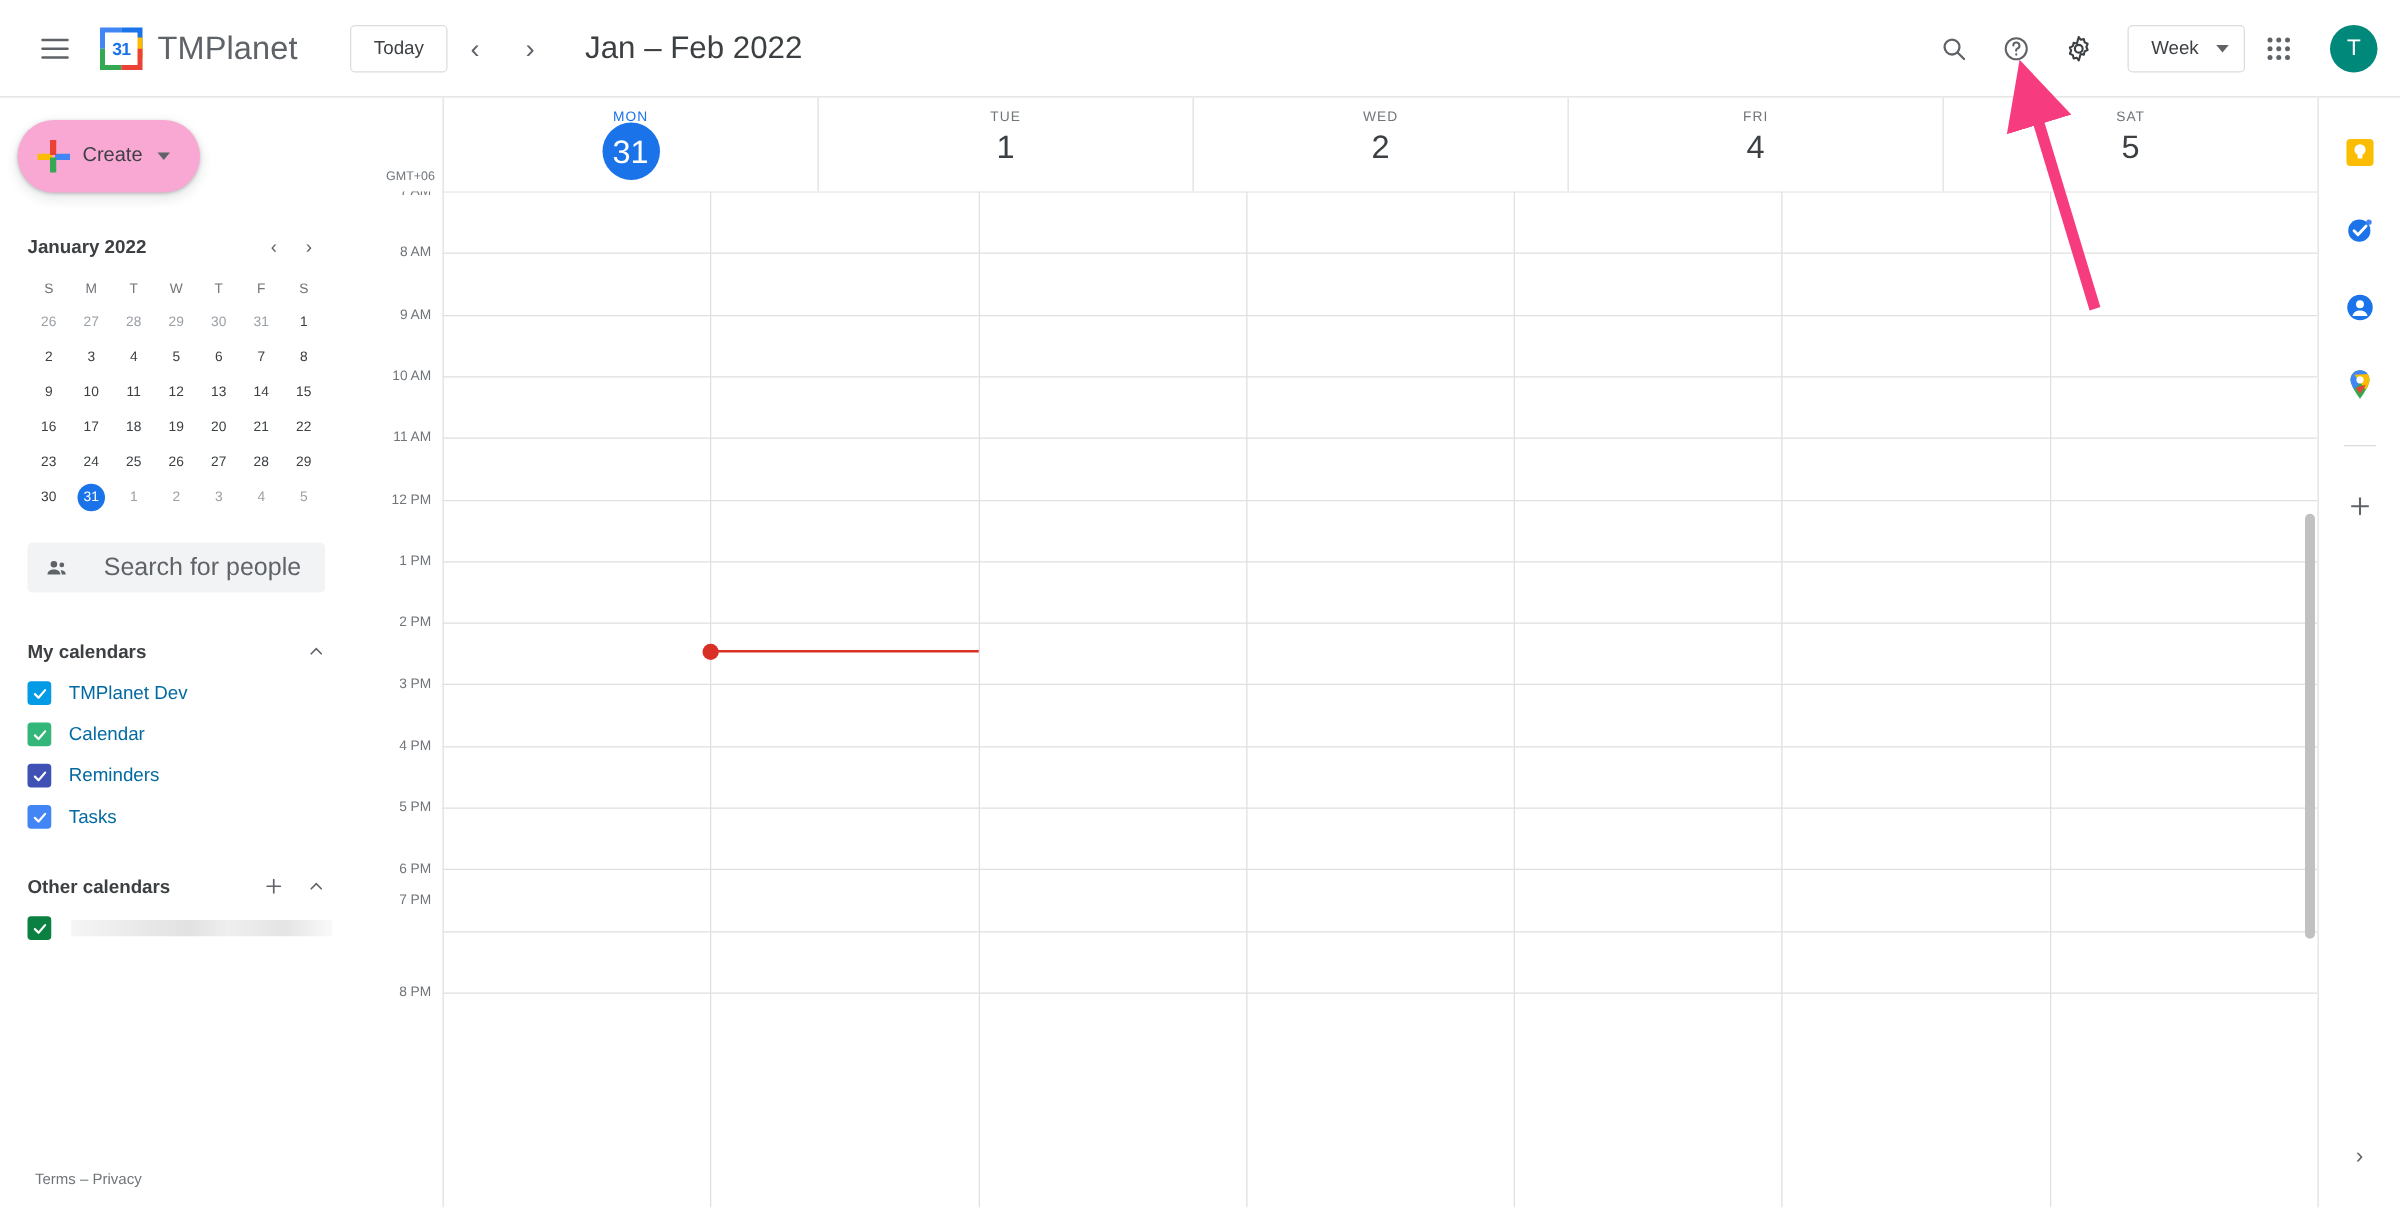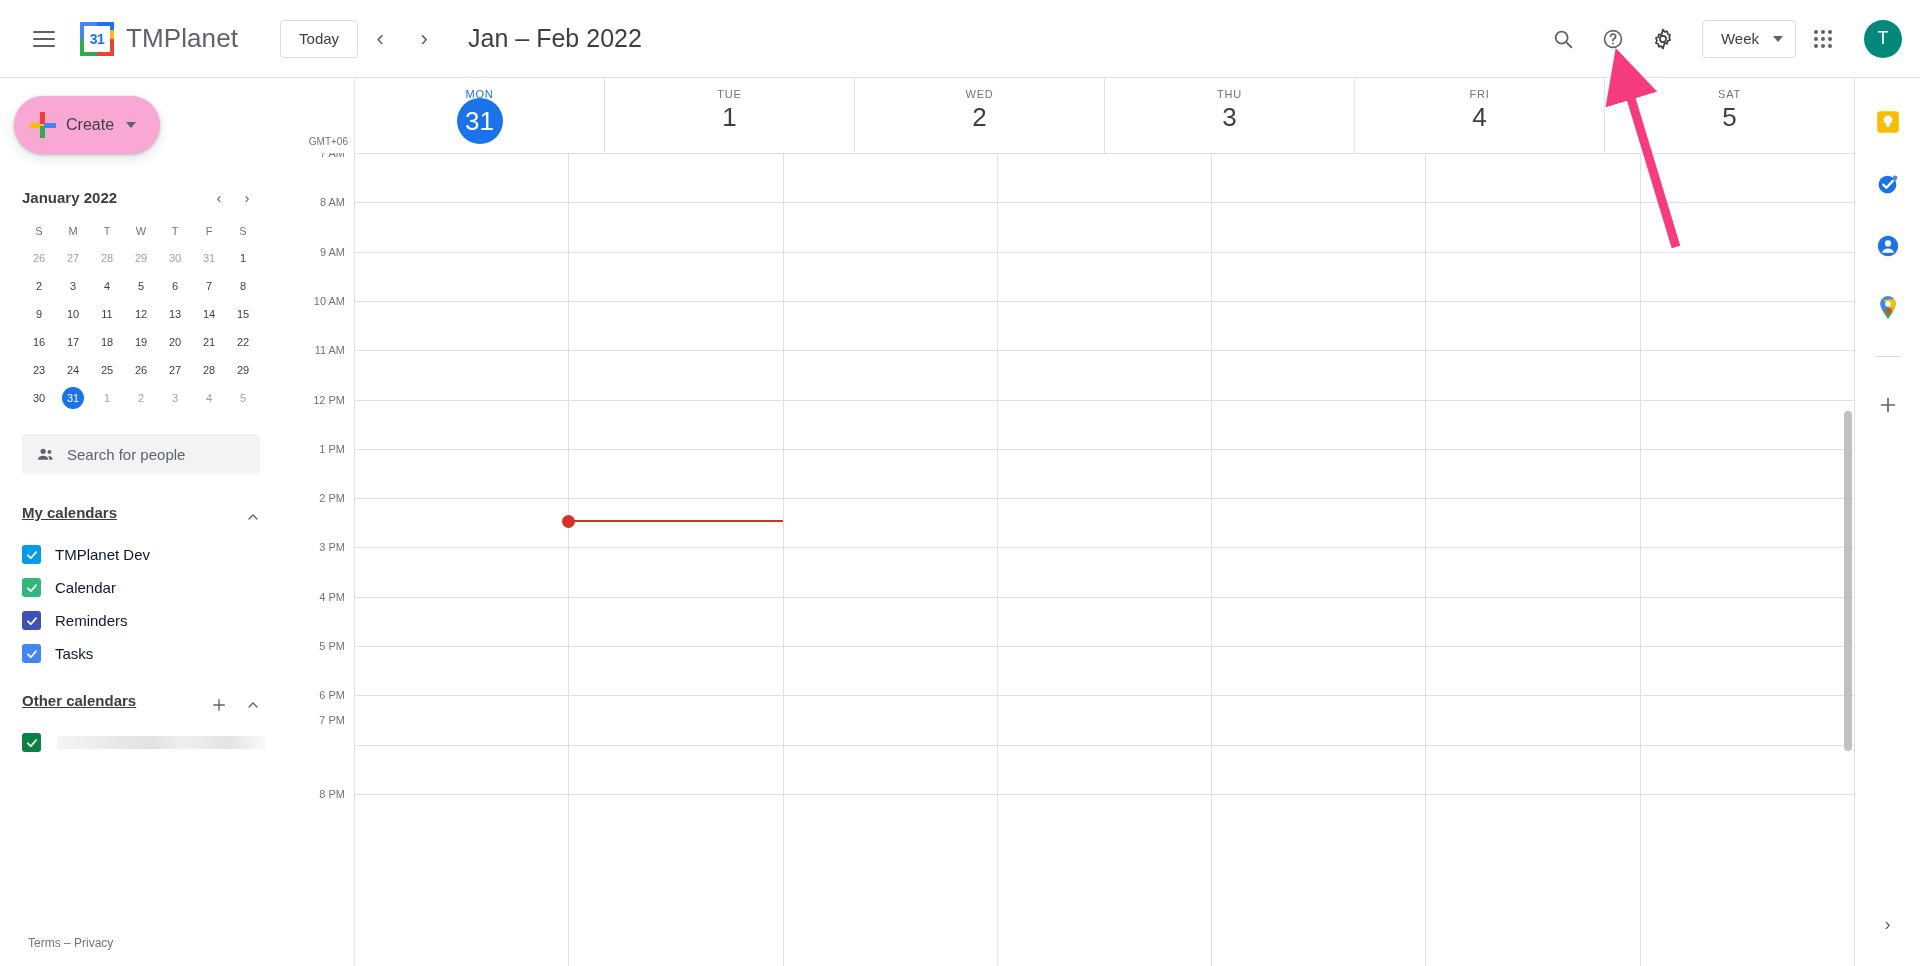--- a/index.html
+++ b/index.html
@@ -105,33 +105,33 @@
   table.mini-grid td.muted { color: #9aa0a6; }
   table.mini-grid td .cell { display: inline-flex; width: 22px; height: 22px;
     align-items: center; justify-content: center; border-radius: 50%; }
   table.mini-grid td.sel .cell { background: #1a73e8; color: #fff; }
 
   .people-search {
     margin: 22px 18px 0 22px; width: 238px; height: 40px;
     background: #f1f3f4; border-radius: 4px;
     display: flex; align-items: center; gap: 12px; padding: 0 14px; cursor: text;
   }
-  .people-search span.ph { font-size: 15px; color: #5f6368; }
+  .people-search span.ph { font-size: 20px; color: #5f6368; margin-left: 16px; }
 
   .cal-section { margin: 30px 18px 0 22px; width: 244px; }
-  .sec-head { display: flex; align-items: flex-start; height: 34px; text-decoration: underline; }
+  .sec-head { display: flex; align-items: center; height: 34px; }
   .sec-title { font-size: 15px; color: #3c4043; font-weight: 700; }
   .sec-actions { margin-left: auto; display: flex; align-items: center; gap: 8px; }
   .sec-btn { width: 26px; height: 26px; border: none; background: transparent; cursor: pointer;
     display: flex; align-items: center; justify-content: center; color: #5f6368; }
   .cal-row { display: flex; align-items: center; gap: 14px; height: 33px; cursor: pointer; }
   .cbx { width: 19px; height: 19px; border-radius: 3px; flex: 0 0 19px;
     display: flex; align-items: center; justify-content: center; }
   .cbx svg { width: 14px; height: 14px; }
-  .cal-name { font-size: 15px; color: #0f172a; }
+  .cal-name { font-size: 15px; color: #0369a1; }
   .redacted { height: 13px; flex: 1; margin-left: 2px;
     background: linear-gradient(90deg,#f5f5f5 0%,#ededed 18%,#e6e6e6 33%,#e2e2e2 46%,#efefef 60%,#e4e4e4 82%,#fafafa 100%); }
 
   .footer-links { position: absolute; left: 28px; bottom: 16px; font-size: 12px; color: #70757a; cursor: pointer; }
 
   
   .calwrap { position: absolute; top: 78px; left: 290px; right: 66px; bottom: 0; background: #fff; overflow: hidden; }
   .daybar { position: absolute; top: 0; left: 0; right: 0; height: 75px; display: flex;
     background: #fff; z-index: 12; }
   .gutter { width: 64px; flex: 0 0 64px; position: relative; }
@@ -431,24 +431,20 @@
             <span class="dow">MON</span>
             <span class="dnum">31</span>
           </div>
           <div class="daycol-h">
             <span class="dow">TUE</span>
             <span class="dnum">1</span>
           </div>
           <div class="daycol-h">
             <span class="dow">WED</span>
             <span class="dnum">2</span>
-          </div>
-          <div class="daycol-h">
-            <span class="dow">THU</span>
-            <span class="dnum">3</span>
           </div>
           <div class="daycol-h">
             <span class="dow">FRI</span>
             <span class="dnum">4</span>
           </div>
           <div class="daycol-h">
             <span class="dow">SAT</span>
             <span class="dnum">5</span>
           </div>
         </div>

